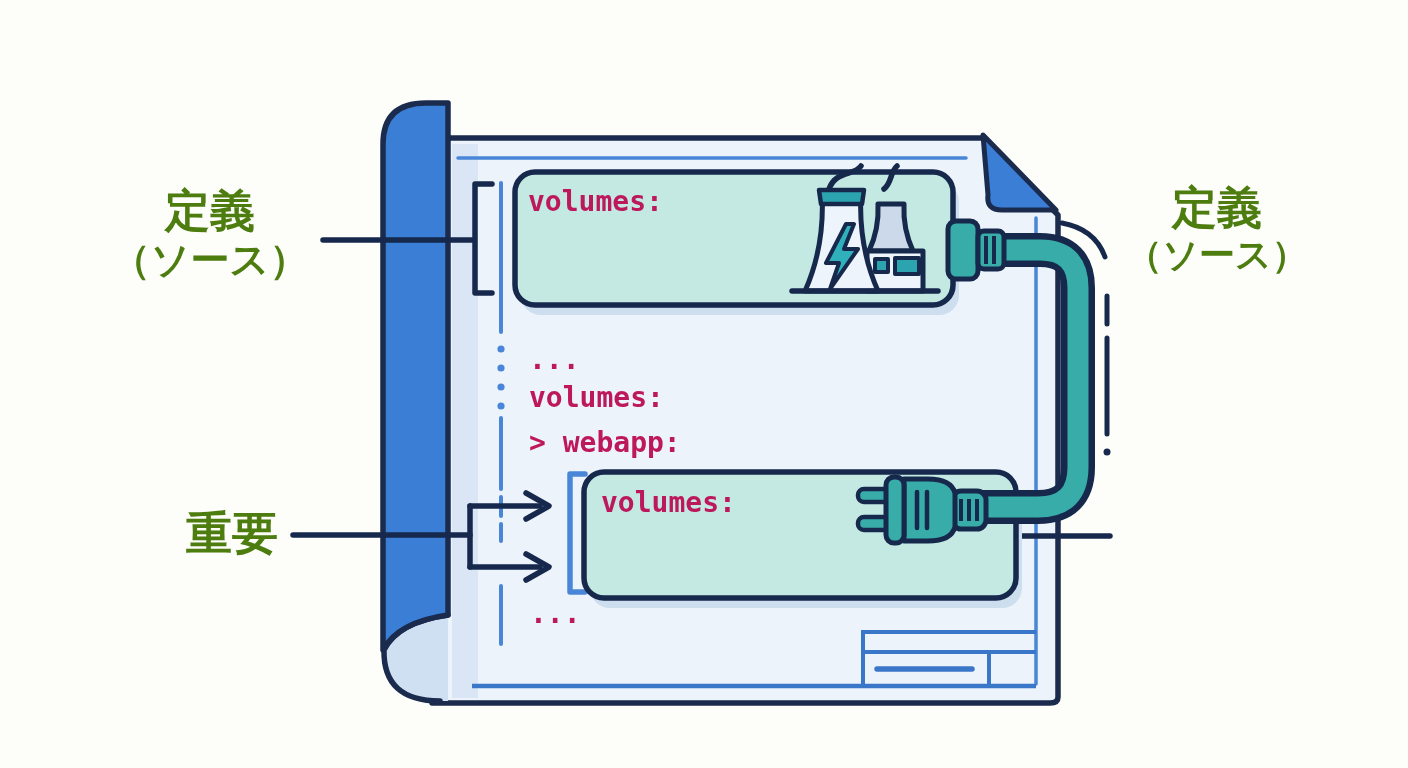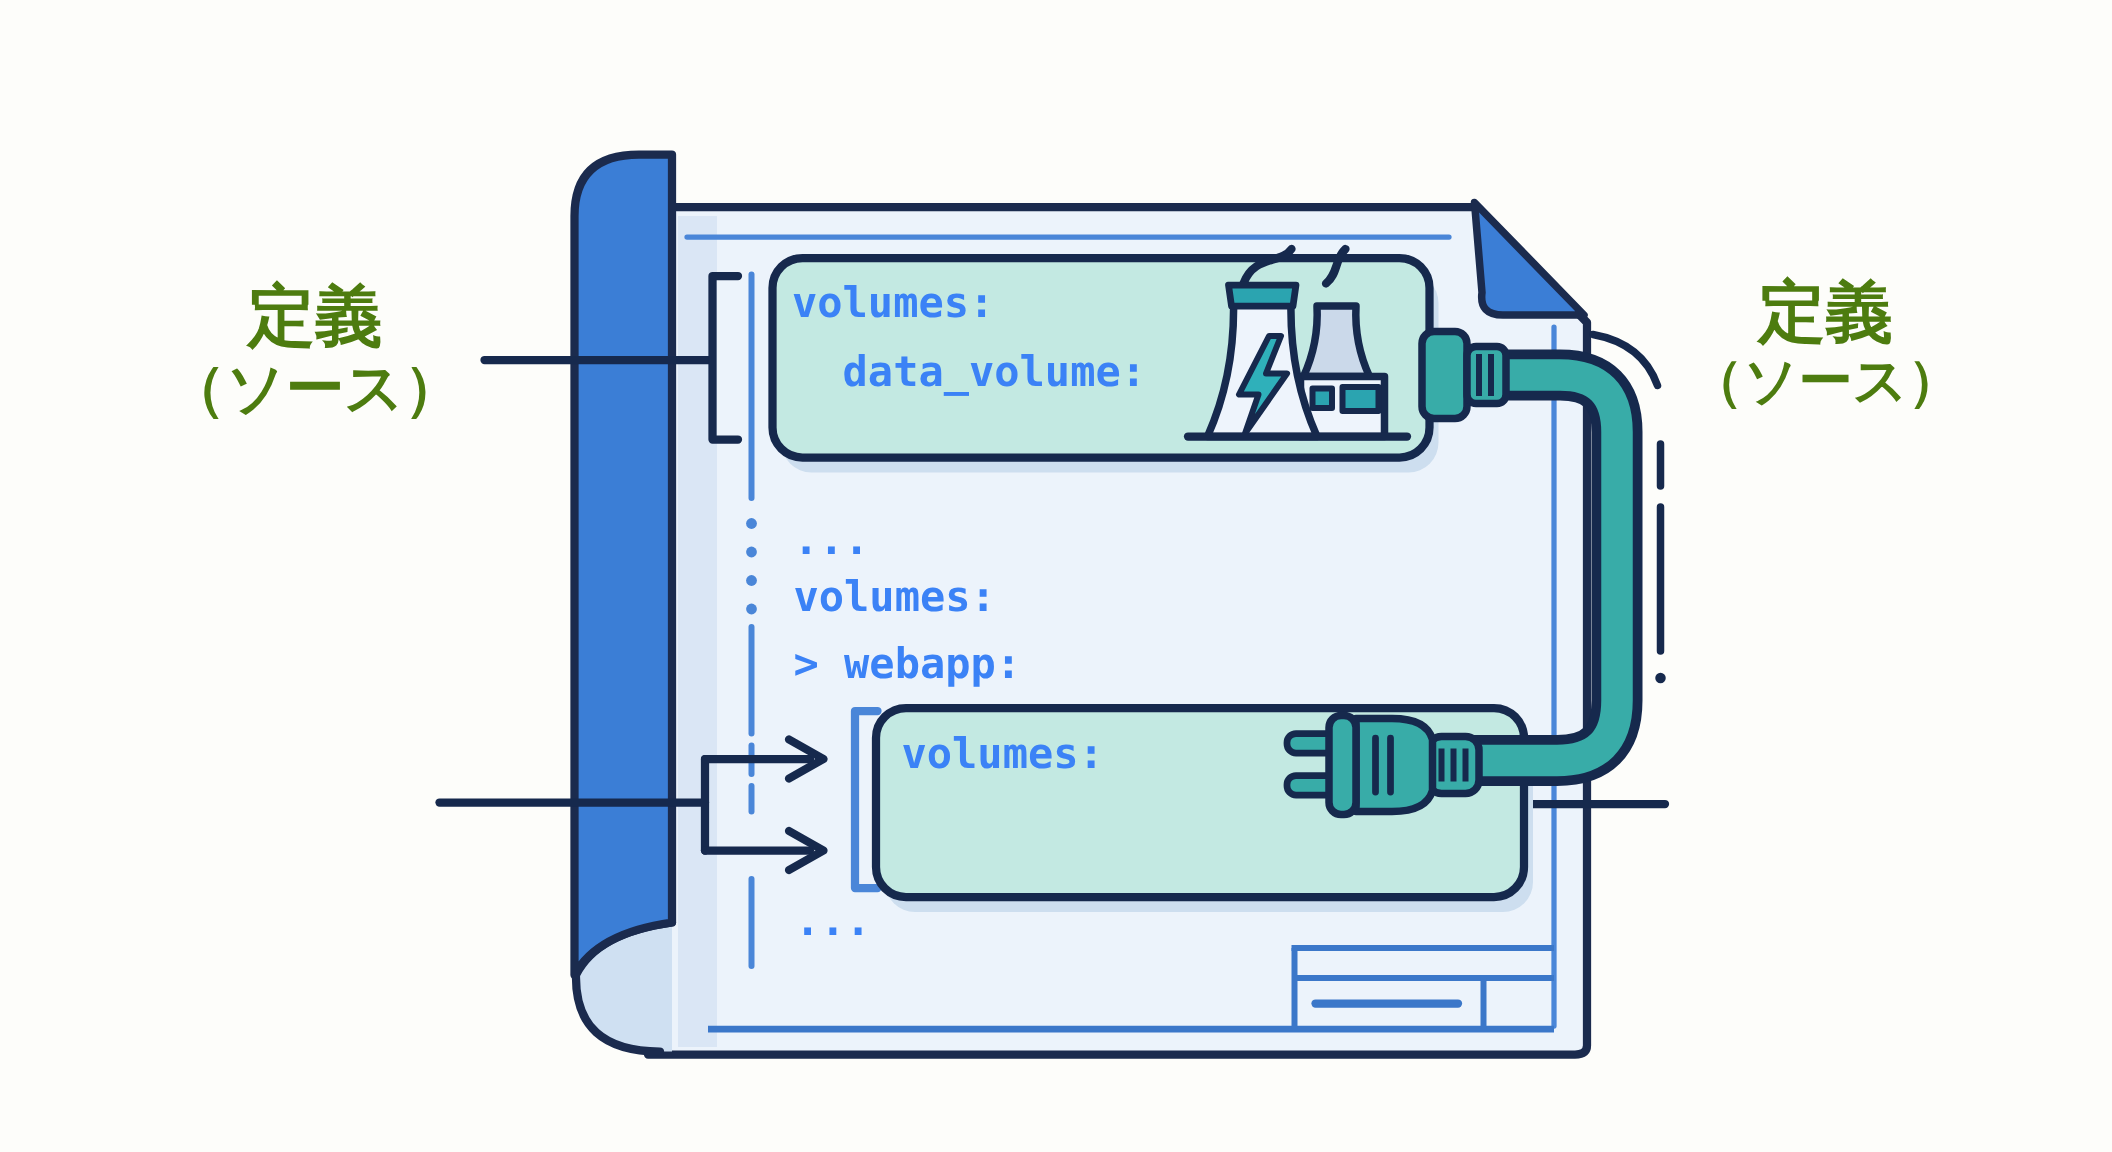--- a/index.html
+++ b/index.html
@@ -1,20 +1,20 @@
 <!DOCTYPE html>
 <html><head>
 <meta charset="utf-8">
 <style>
   html,body{margin:0;padding:0;background:#ffffff;}
   .stage{position:relative;width:1408px;height:768px;background:#fdfdfa;overflow:hidden;
          font-family:"DejaVu Sans","Liberation Sans",sans-serif;}
   .layer{position:absolute;left:0;top:0;}
   .code{position:absolute;font-family:"DejaVu Sans Mono","Liberation Mono",monospace;
-        font-weight:700;color:#3b82f6;white-space:pre;line-height:1;}
+        font-weight:700;color:#be185d;white-space:pre;line-height:1;}
   .jl{position:absolute;font-weight:700;color:#4d7c0f;text-align:center;
       white-space:nowrap;line-height:1.18;}
   .jl .t1{display:block;}
   .jl .t2{display:block;}
 </style>
 </head>
 <body>
 
 <div class="stage">
 
@@ -123,37 +123,39 @@
     <rect x="875" y="259" width="13" height="13" fill="#2ba4b0" stroke-width="4"></rect>
     <rect x="895" y="258" width="24" height="16" fill="#2ba4b0" stroke-width="4"></rect>
     <path d="M 822,192 L 861,192 C 859,228 865,262 878,291 L 805,291 C 818,262 824,228 822,192 Z" fill="#eef4fc" stroke-width="5"></path>
     <path d="M 819,190 L 864,190 L 862,204 L 821,204 Z" fill="#2ba4b0" stroke-width="4.5"></path>
     <polygon points="846,224 826,263 839,263 830,289 858,249 844,249 854,224" fill="#2fb0ba" stroke-width="4"></polygon>
     <line x1="792" y1="291" x2="938" y2="291" stroke-width="5.5" stroke-linecap="round"></line>
   </g>
 </svg>
 
 <div class="code" style="left:528px;top:188px;font-size:28px;">volumes:</div>
-<div class="code" style="left:528px;top:234px;font-size:28px;">  data_volume:</div>
 
 <div class="code" style="left:529px;top:346px;font-size:28px;">...</div>
 <div class="code" style="left:529px;top:384px;font-size:28px;">volumes:</div>
 <div class="code" style="left:529px;top:429px;font-size:28px;text-align:center;">&gt; webapp:</div>
 
 <div class="code" style="left:601px;top:489px;font-size:28px;">volumes:</div>
 
 <div class="code" style="left:530px;top:600px;font-size:28px;">...</div>
 
 <div class="jl" style="left:60px;top:184px;width:300px;">
   <span class="t1" style="font-size:45px;">定義</span>
   <span class="t2" style="font-size:39px;">（ソース）</span>
 </div>
 
 <div class="jl" style="left:1067px;top:181px;width:300px;">
   <span class="t1" style="font-size:45px;">定義</span>
   <span class="t2" style="font-size:36px;">（ソース）</span>
 </div>
 
+<div class="jl" style="left:82px;top:506px;width:300px;">
+  <span class="t1" style="font-size:46px;">重要</span>
+</div>
 
 <div class="jl" style="left:1086px;top:486px;width:300px;">
 </div>
 
 </div>
 
 </body></html>

